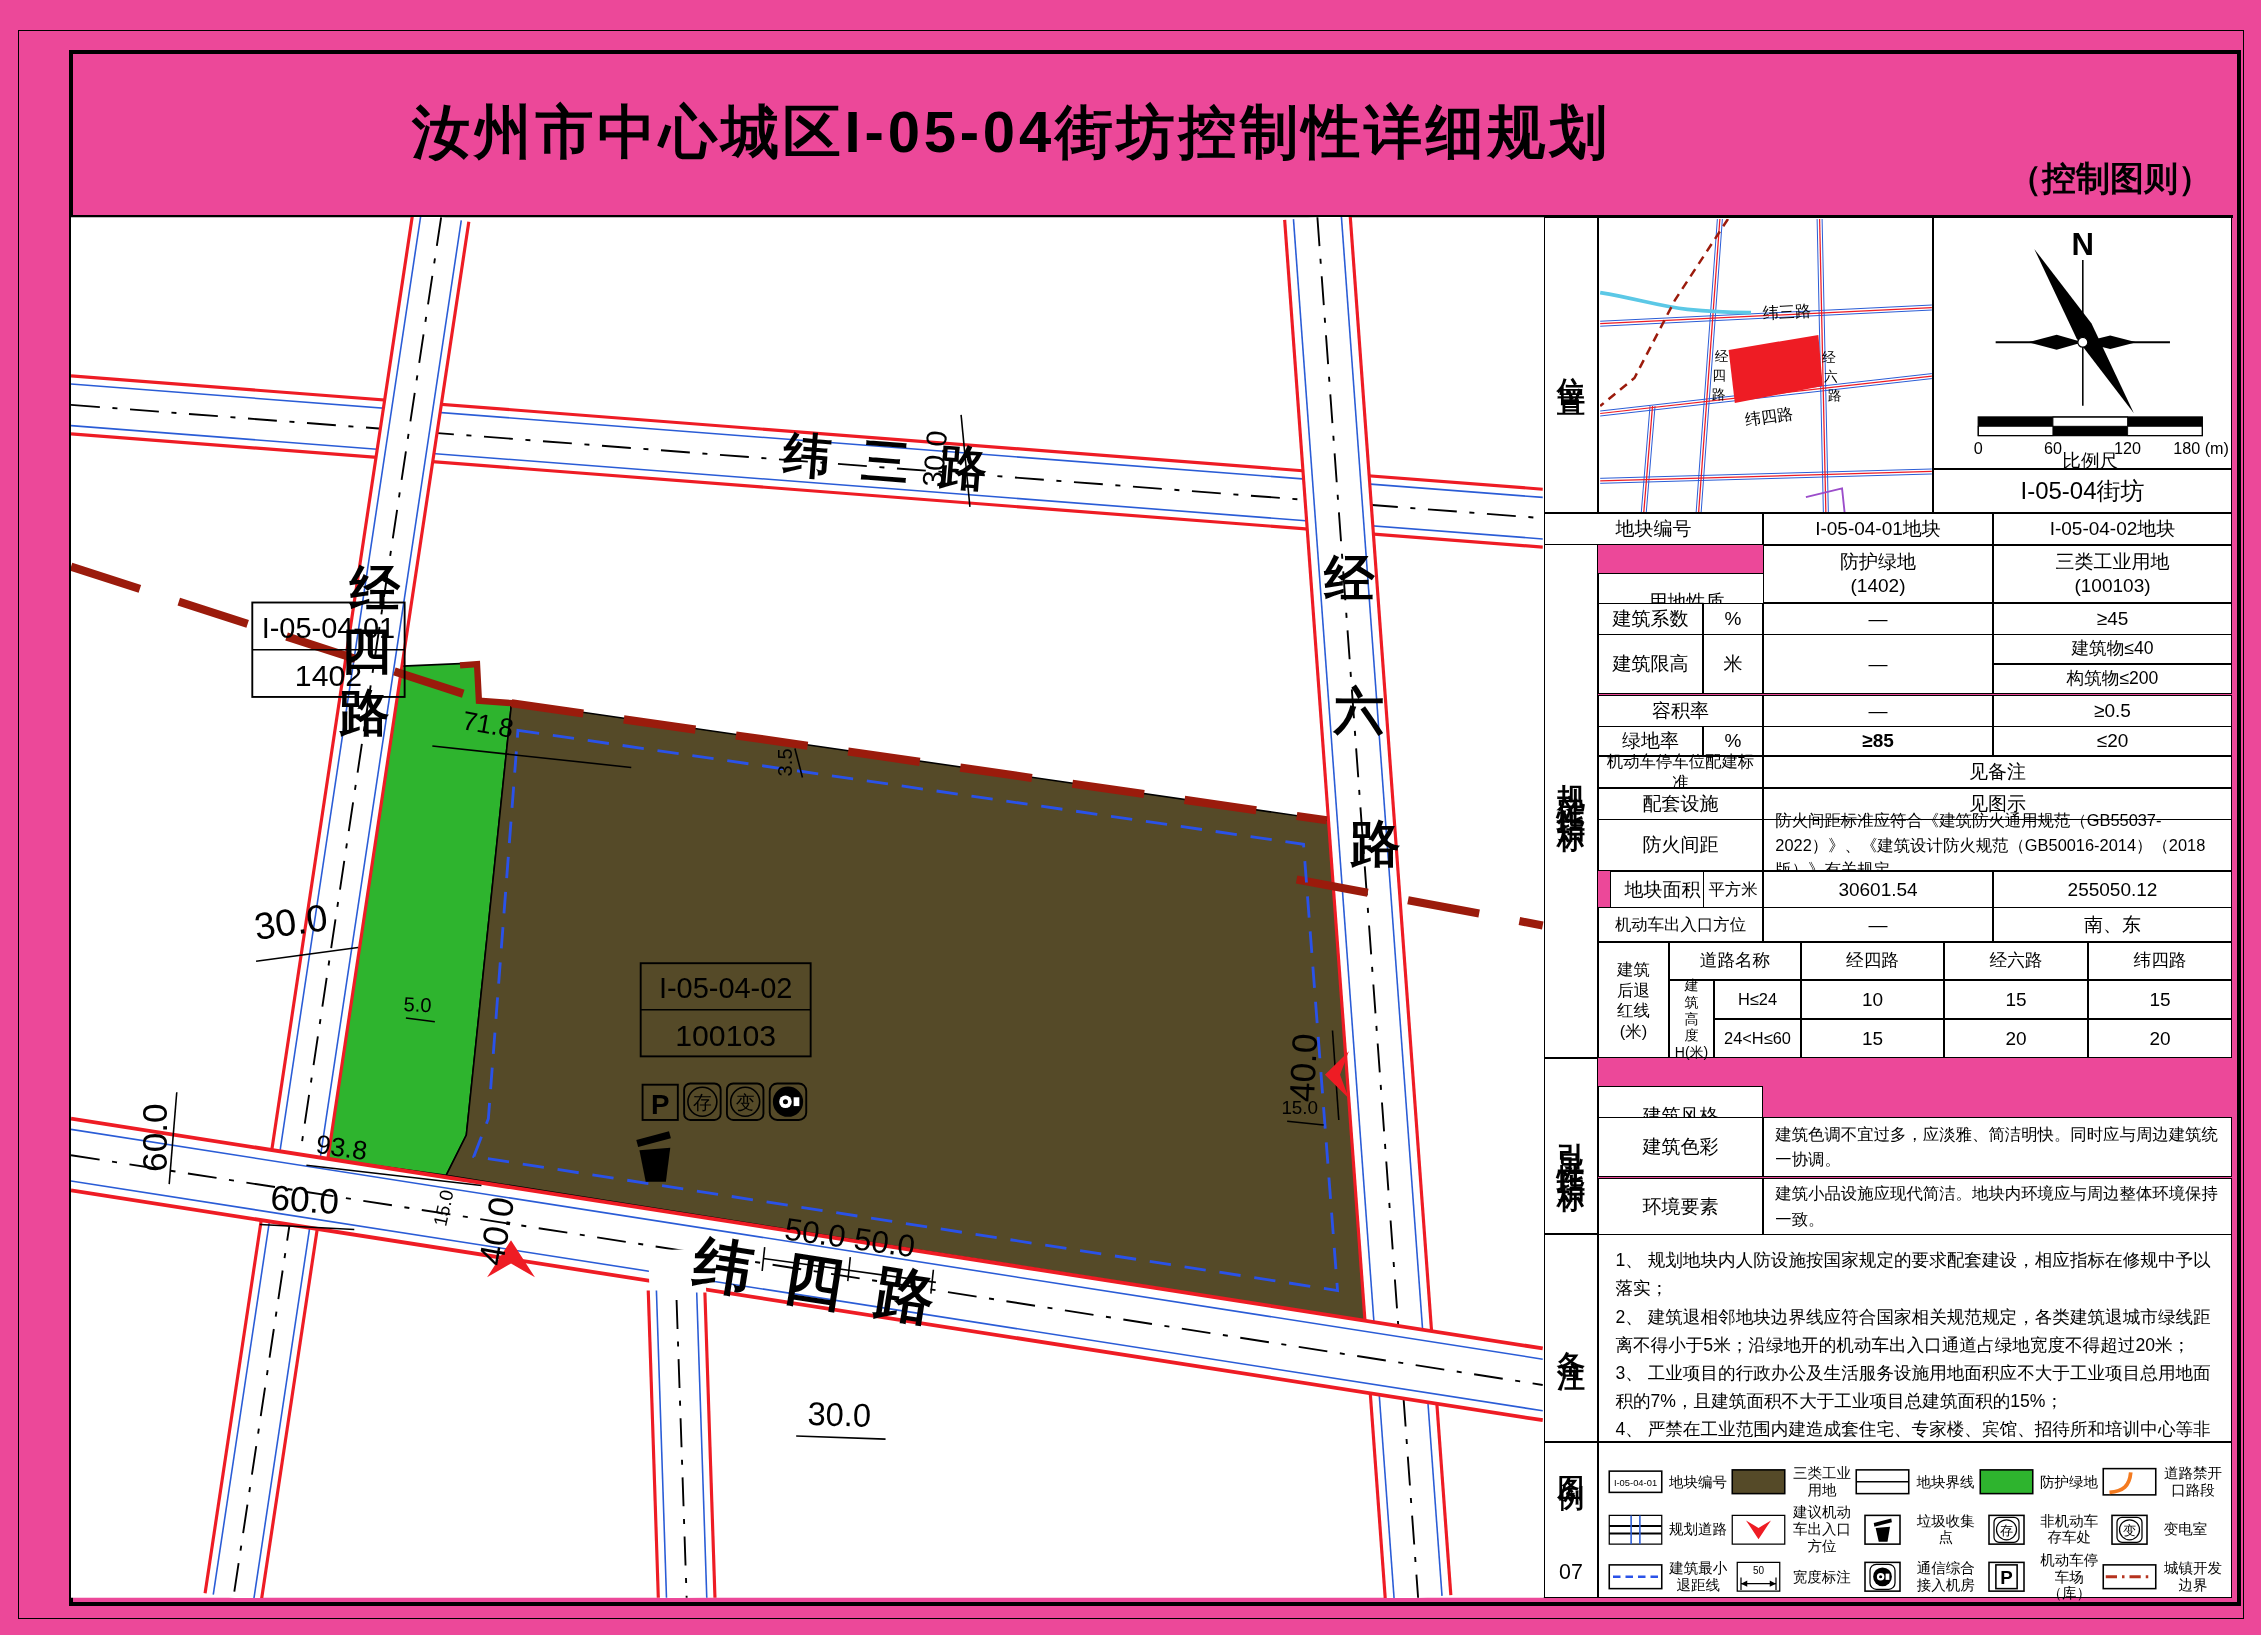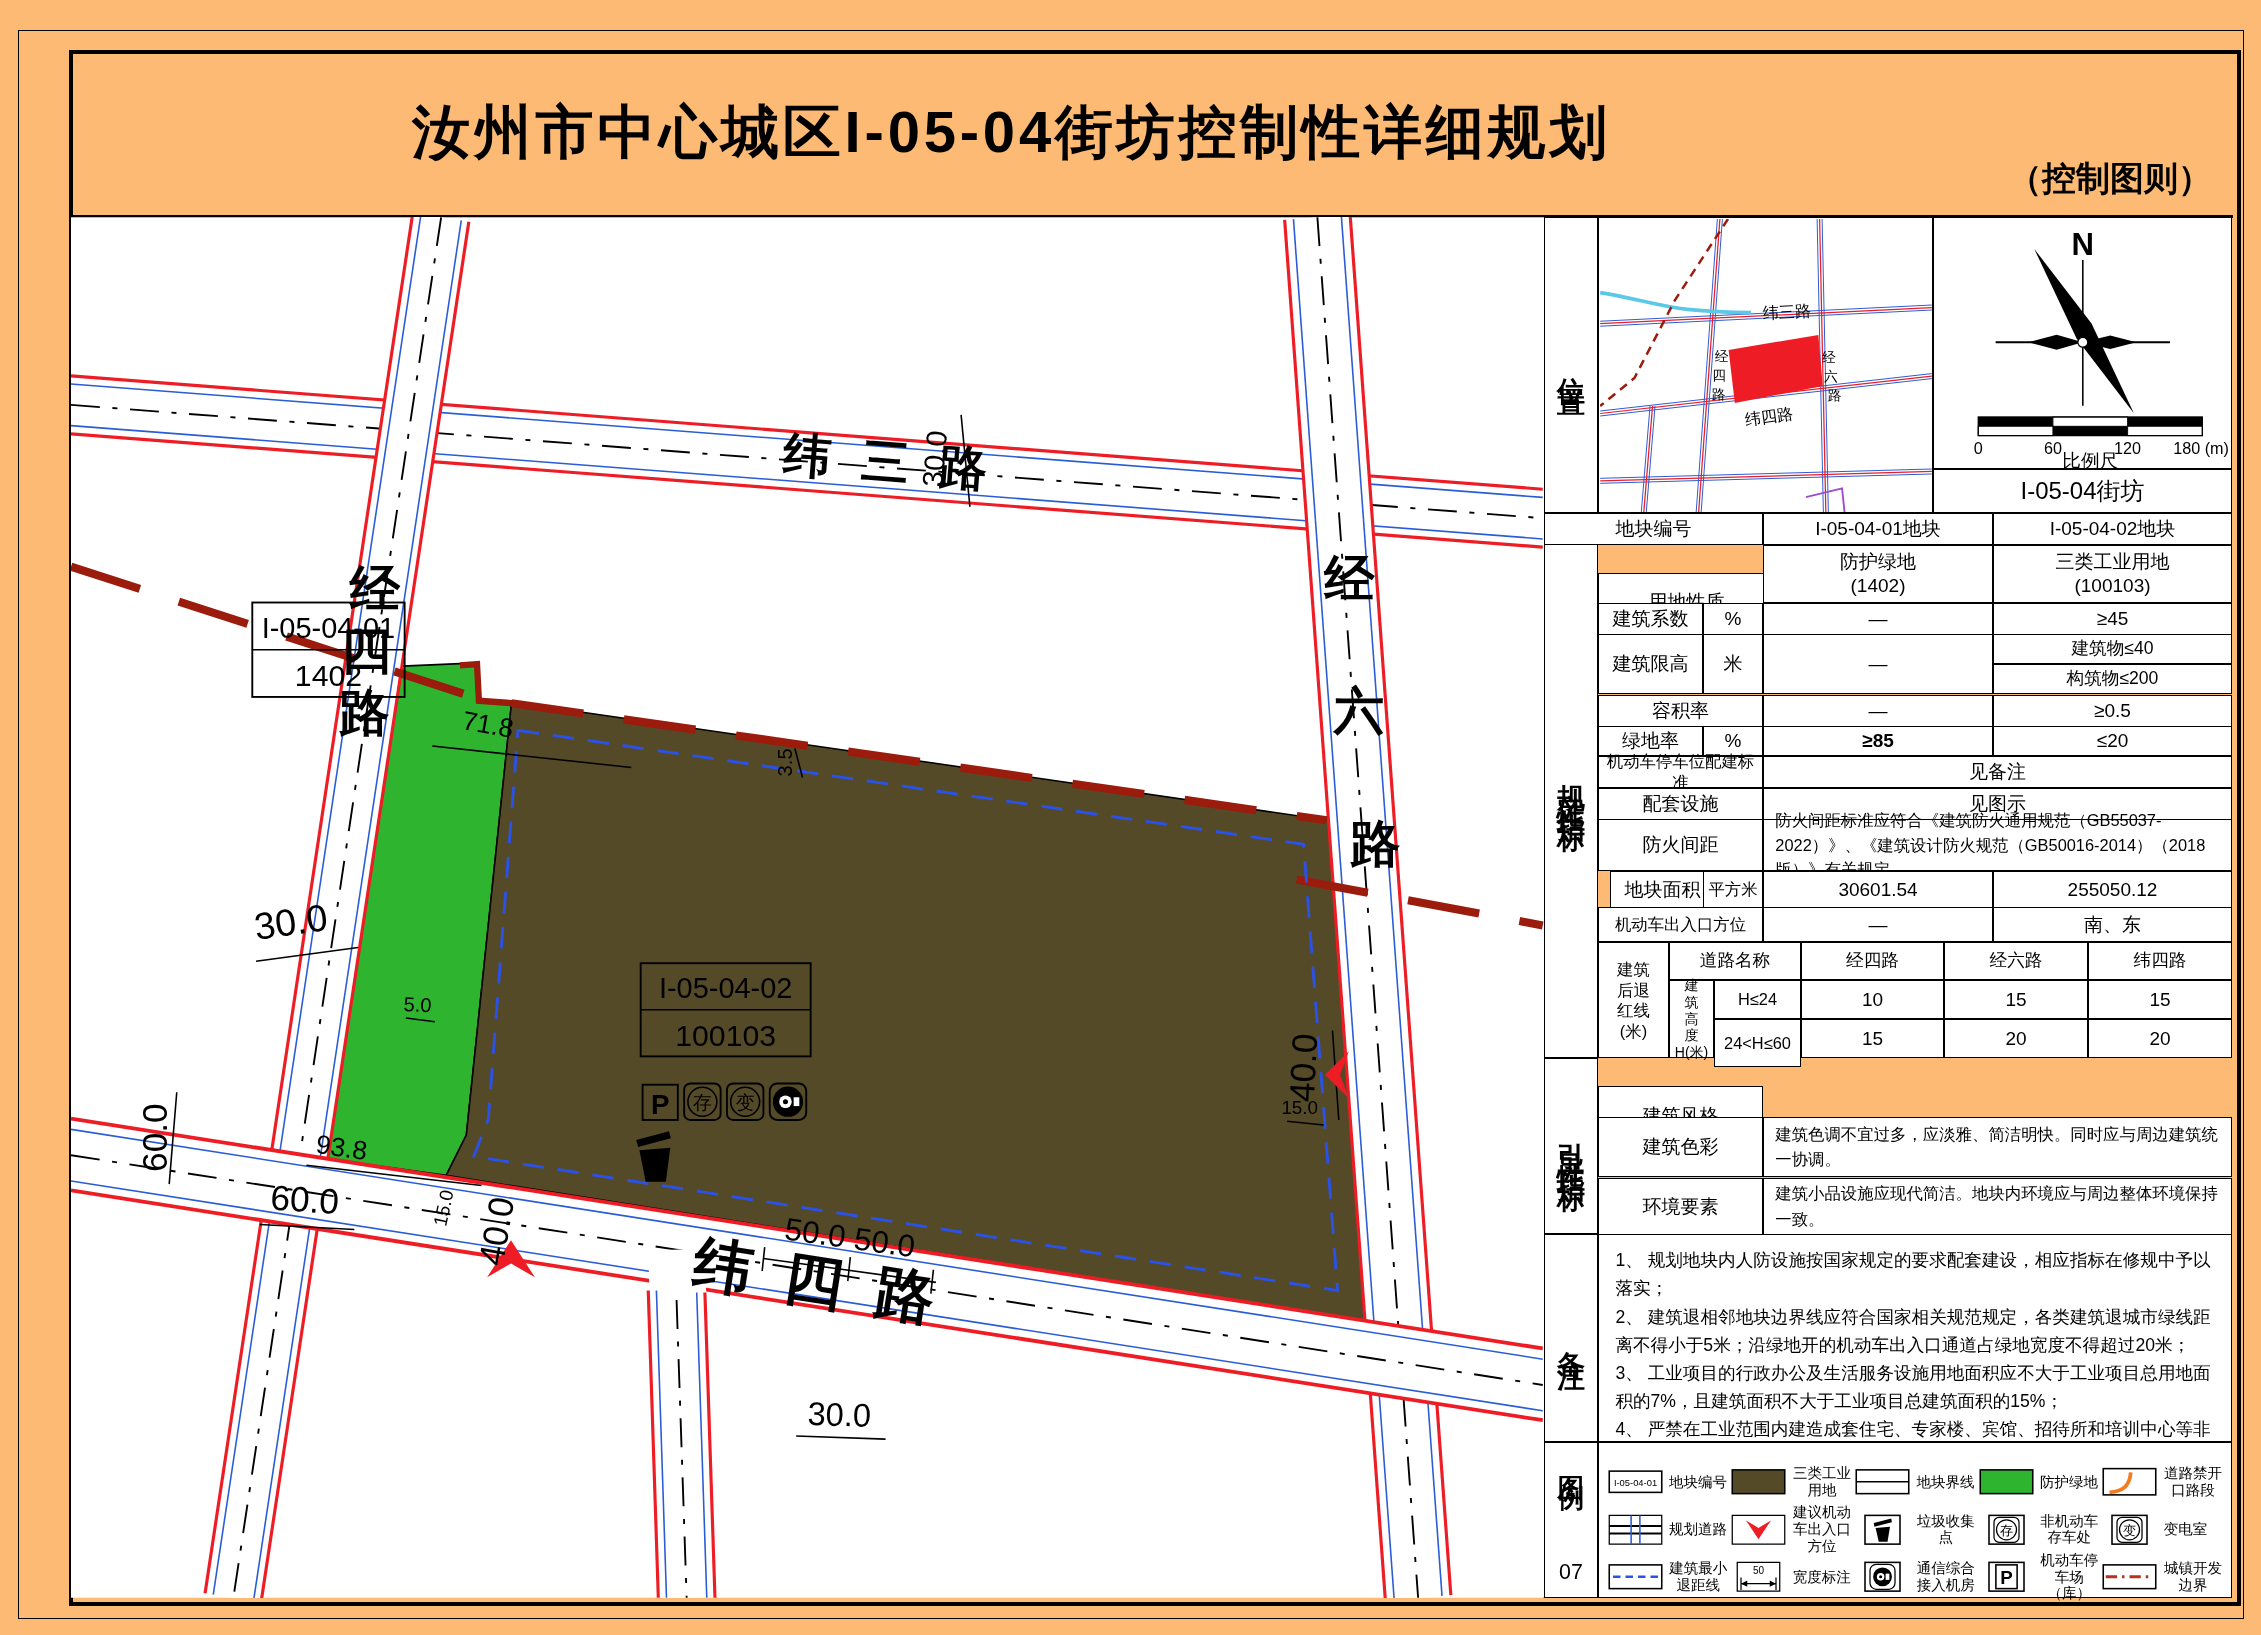--- a/index.html
+++ b/index.html
@@ -1,16 +1,16 @@
 <!DOCTYPE html>
 <html style="font-size:10px"><head>
 <meta charset="utf-8">
 <style>
   html,body{margin:0;padding:0;background:#888;}
-  #sheet{position:relative;width:2261px;height:1635px;background:#fdba74;
+  #sheet{position:relative;width:2261px;height:1635px;background:#ec4899;
          font-family:"Liberation Sans","DejaVu Sans",sans-serif;color:#000;overflow:hidden;}
   .abs{position:absolute;}
   #outer-frame{left:17.6px;top:30px;width:2224px;height:1587px;border:1.9px solid #000;}
   #inner-frame{left:69px;top:50px;width:2164px;height:1548px;border:4.4px solid #000;}
   #main-title{left:412px;top:94px;font-size:58px;font-weight:bold;letter-spacing:3.8px;white-space:nowrap;}
   #sub-title{right:49px;top:156px;font-size:34px;font-weight:bold;white-space:nowrap;}
   #content-topline{left:71px;top:215px;width:2162px;height:0;border-top:3.1px solid #000;}
   #panel-divider{left:1543px;top:215px;width:0;height:1383px;border-left:3.1px solid #000;}
   .cell{position:absolute;border:1.3px solid #000;display:flex;align-items:center;justify-content:center;
         text-align:center;font-size:19px;line-height:1.25;box-sizing:border-box;background:#fff;}
@@ -320,21 +320,21 @@
   <div class="cell" style="left:2088px;top:942px;width:144px;height:38px;font-size:17.6px;">纬四路</div>
   <div class="cell pre" style="left:1669px;top:980px;width:45px;height:78px;font-size:14px;line-height:1.2;">建
 筑
 高
 度
 H(米)</div>
   <div class="cell" style="left:1714px;top:980px;width:87px;height:39px;font-size:16.4px;">H≤24</div>
   <div class="cell" style="left:1801px;top:980px;width:143px;height:39px;">10</div>
   <div class="cell" style="left:1944px;top:980px;width:144px;height:39px;">15</div>
   <div class="cell" style="left:2088px;top:980px;width:144px;height:39px;">15</div>
-  <div class="cell" style="left:1714px;top:1019px;width:87px;height:48px;font-size:16.4px;">24&lt;H≤60</div>
+  <div class="cell" style="left:1714px;top:1019px;width:87px;height:39px;font-size:16.4px;">24&lt;H≤60</div>
   <div class="cell" style="left:1801px;top:1019px;width:143px;height:39px;">15</div>
   <div class="cell" style="left:1944px;top:1019px;width:144px;height:39px;">20</div>
   <div class="cell" style="left:2088px;top:1019px;width:144px;height:39px;">20</div>
 
   <div class="cell vlabel" style="left:1544px;top:1058px;width:54px;height:176px;">引导性指标</div>
   <div class="cell" style="left:1598px;top:1058px;width:165px;height:59px;margin-top:28px;">建筑风格</div>
   <div class="cell" style="left:1598px;top:1117px;width:165px;height:60px;">建筑色彩</div>
   <div class="cell small leftalign" style="left:1763px;top:1117px;width:469px;height:60px;line-height:1.55;">建筑色调不宜过多，应淡雅、简洁明快。同时应与周边建筑统一协调。</div>
   <div class="cell" style="left:1598px;top:1178px;width:165px;height:57px;">环境要素</div>
   <div class="cell small leftalign" style="left:1763px;top:1178px;width:469px;height:57px;line-height:1.55;">建筑小品设施应现代简洁。地块内环境应与周边整体环境保持一致。</div>

